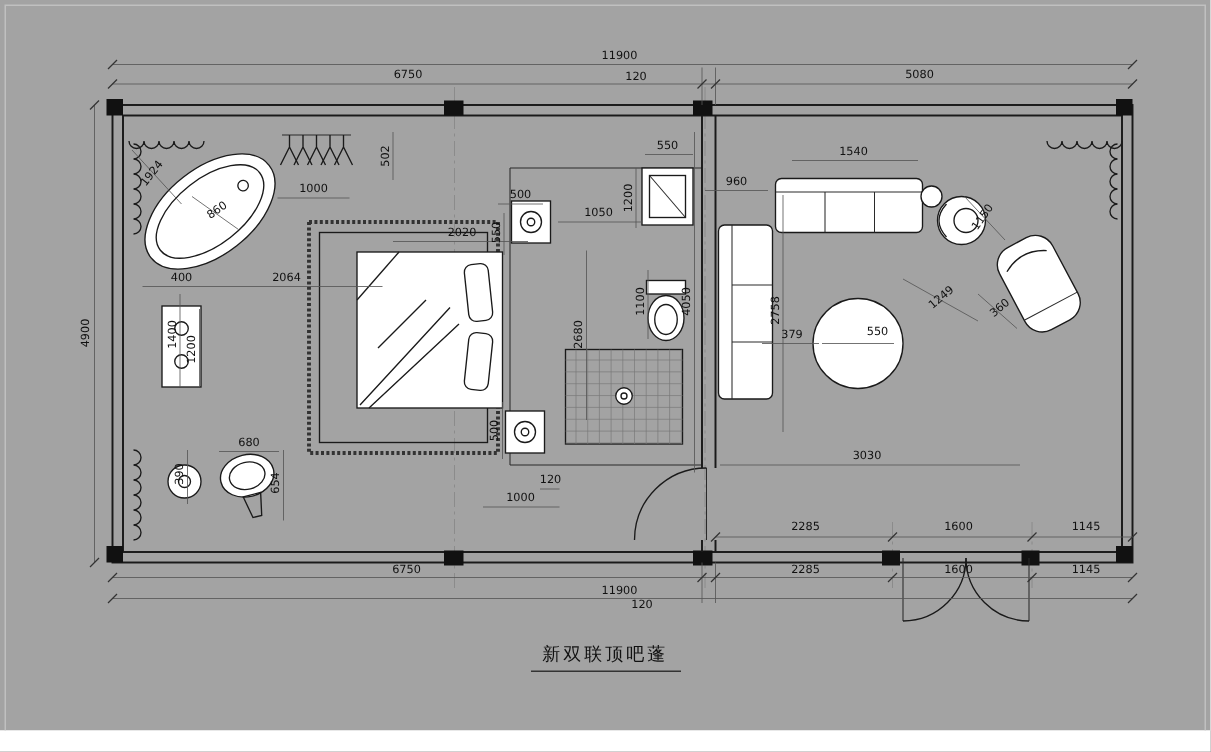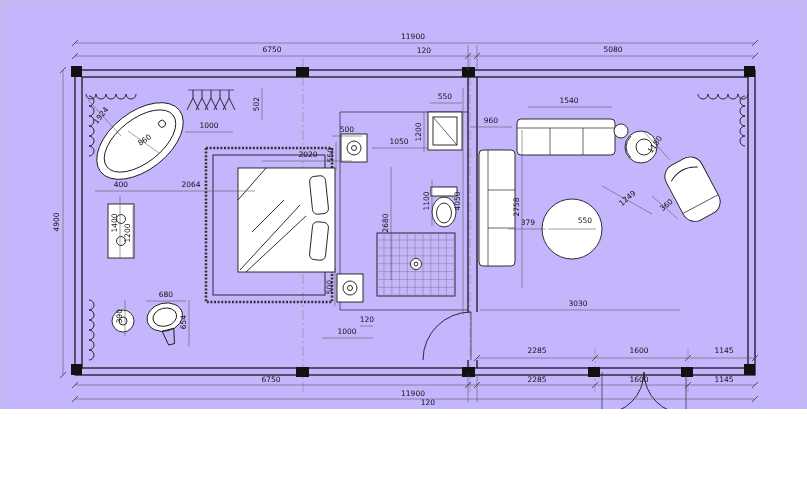--- a/index.html
+++ b/index.html
@@ -1,16 +1,16 @@
 <!DOCTYPE html>
 <html><head>
 <meta charset="utf-8">
 <style>
   html,body{margin:0;padding:0;background:#fff;}
-  #stage{position:relative;width:807px;height:409px;background:#c4b5fd;overflow:hidden;
+  #stage{position:relative;width:807px;height:487px;background:#a3a3a3;overflow:hidden;
          font-family:"Liberation Sans", sans-serif;}
   #frame{position:absolute;left:3px;top:3px;width:799px;height:493px;border:1px solid #c0c0c0;}
   svg{position:absolute;left:0;top:0;}
   .wall{stroke:#1a1a1a;stroke-width:1.3;fill:none;}
   .thin{stroke:#2a2a2a;stroke-width:0.7;fill:none;}
   .fixn{stroke:#1a1a1a;stroke-width:0.9;fill:#fff;}
   .nofill{stroke:#1a1a1a;stroke-width:0.9;fill:none;}
   .dl{stroke:#555;stroke-width:0.55;fill:none;}
   .grid{stroke:#777;stroke-width:0.45;}
   .dashdot{stroke:#888;stroke-width:0.6;stroke-dasharray:10 3 2 3;fill:none;}
@@ -316,13 +316,14 @@
         <text x="724" y="353" class="dimtxt">1145</text>
         <text x="271" y="382" class="dimtxt">6750</text>
         <text x="537" y="382" class="dimtxt">2285</text>
         <text x="639" y="382" class="dimtxt">1600</text>
         <text x="724" y="382" class="dimtxt">1145</text>
         <text x="413" y="396" class="dimtxt">11900</text>
         <text x="428" y="405" class="dimtxt">120</text>
       </g>
   </svg>
 
+  <div id="caption">新双联顶吧蓬</div>
 </div>
 
 </body></html>

